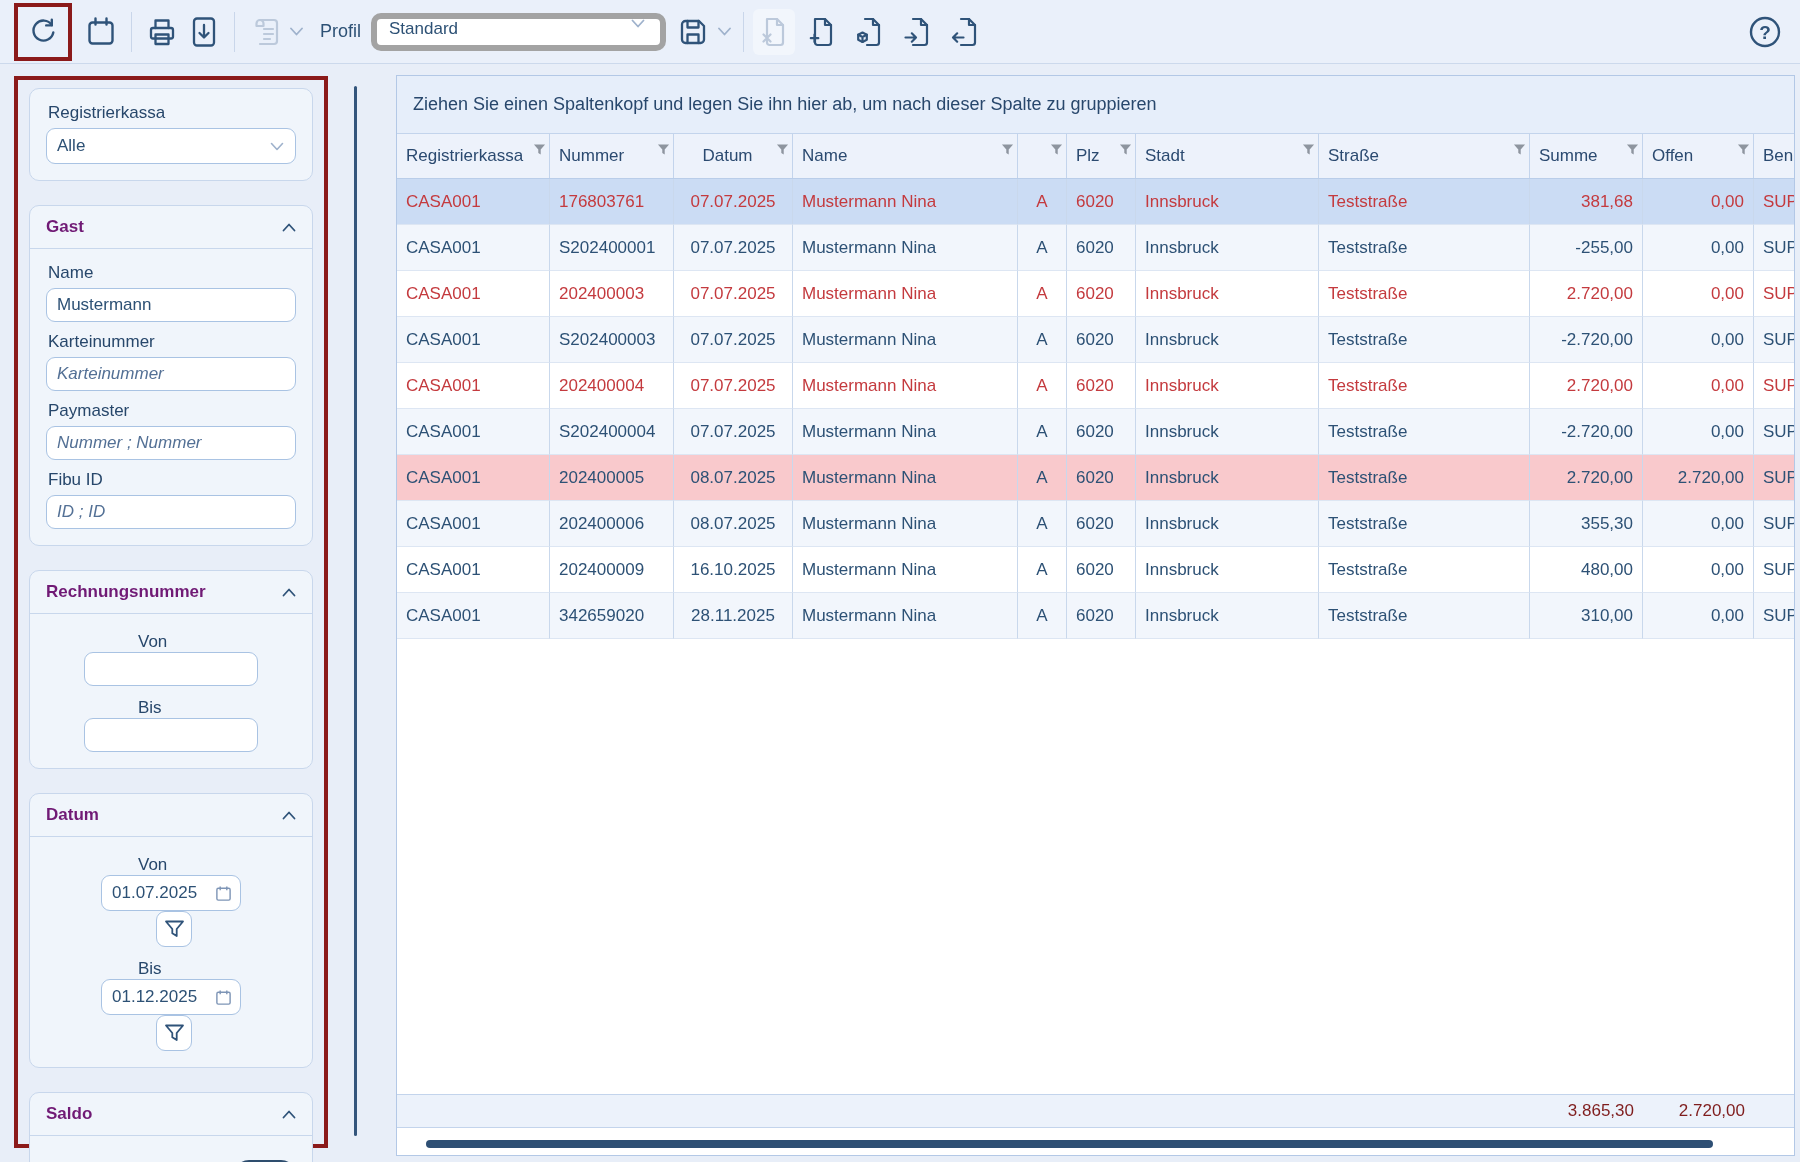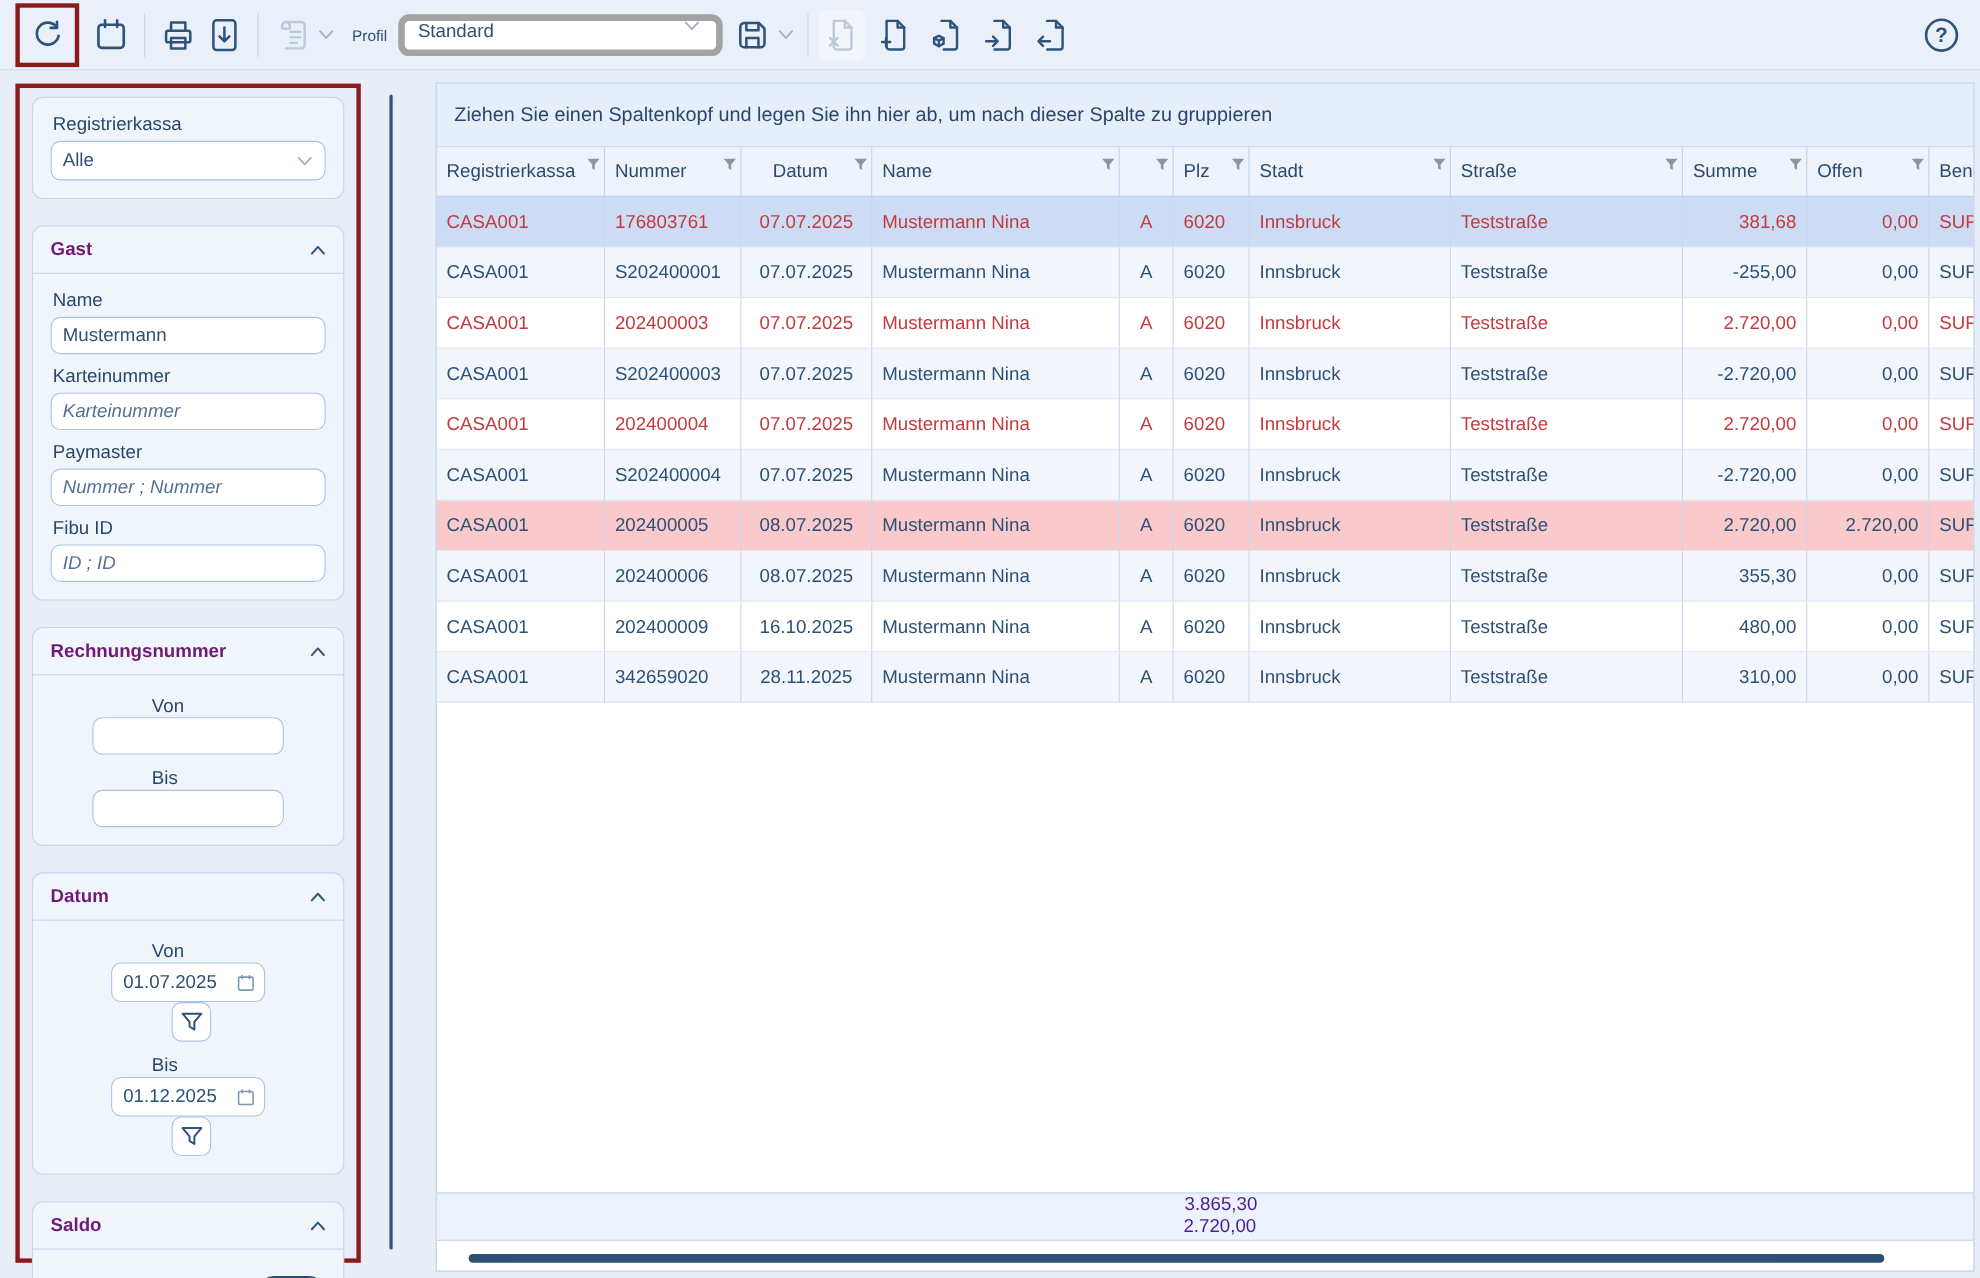--- a/index.html
+++ b/index.html
@@ -22,21 +22,21 @@
     color:#2f5379; flex:none; border-radius:6px;
   }
   .tbtn.disabled { color:#bcc9db; }
   .tbtn.tile { background:#f2f6fc; }
   .tsep { width:1px; height:40px; background:#c9d6ea; margin:0 9px; flex:none; }
   .chev-small { color:#9fb2cc; width:20px; display:flex; justify-content:center; flex:none; }
   .ann-refresh {
     border:4px solid #8b1a1a; padding:2px 4px; margin-right:8px;
     display:flex; align-items:center; justify-content:center; flex:none;
   }
-  .profil-label { font-size:14px; color:#2d5175; margin:0 10px 0 14px; flex:none; }
+  .profil-label { font-size:18px; color:#2d5175; margin:0 10px 0 14px; flex:none; }
   .profile-select {
     width:295px; height:38px; background:#fff; border:6px solid #a3a3a3; border-radius:10px;
     display:flex; align-items:flex-start; justify-content:space-between; padding:0 12px;
     font-size:17px; color:#2d5175; flex:none;
   }
   .help-btn { margin-left:auto; }
   
   .sidebar-box {
     position:absolute; left:14px; top:76px; width:314px; height:1072px;
     border:4px solid #8b1a1a; padding:8px 11px 10px 11px;
@@ -107,23 +107,23 @@
   .c0 { width:153px; } .c1 { width:124px; } .c2 { width:119px; } .c3 { width:225px; }
   .c4 { width:49px; }  .c5 { width:69px; }  .c6 { width:183px; } .c7 { width:211px; }
   .c8 { width:113px; } .c9 { width:111px; } .c10 { width:46px; }
   .cell.c2, .cell.c4 { justify-content:center; }
   .cell.c8, .cell.c9 { justify-content:flex-end; }
   .hcell.c2 { justify-content:center; }
   .bg-selected { background:#cbdcf4; } .bg-alt { background:#f2f6fc; }
   .bg-white { background:#ffffff; }   .bg-pink { background:#f9c9cc; }
   .fg-red  .cell { color:#c43a3e; }   .fg-navy .cell { color:#2d5175; }
   .gfooter {
-    position:absolute; left:0; right:0; bottom:27px; height:44px;
+    position:absolute; left:0; right:0; bottom:27px; height:34px;
     background:#ecf2fb; border-top:1px solid #c3d4ec; border-bottom:1px solid #c3d4ec;
-    display:flex; align-items:center; color:#4c1d95; font-size:17px;flex-direction:column;
+    display:flex; align-items:center; color:#7f1d1d; font-size:17px;
   }
   .fcell { flex:none; padding:0 9px; text-align:right; }
   .hscroll {
     position:absolute; left:29px; bottom:7px; width:1287px; height:8px;
     border-radius:4px; background:#2e4f74;
   }
   svg { display:block; }
 </style>
 </head>
 <body>

